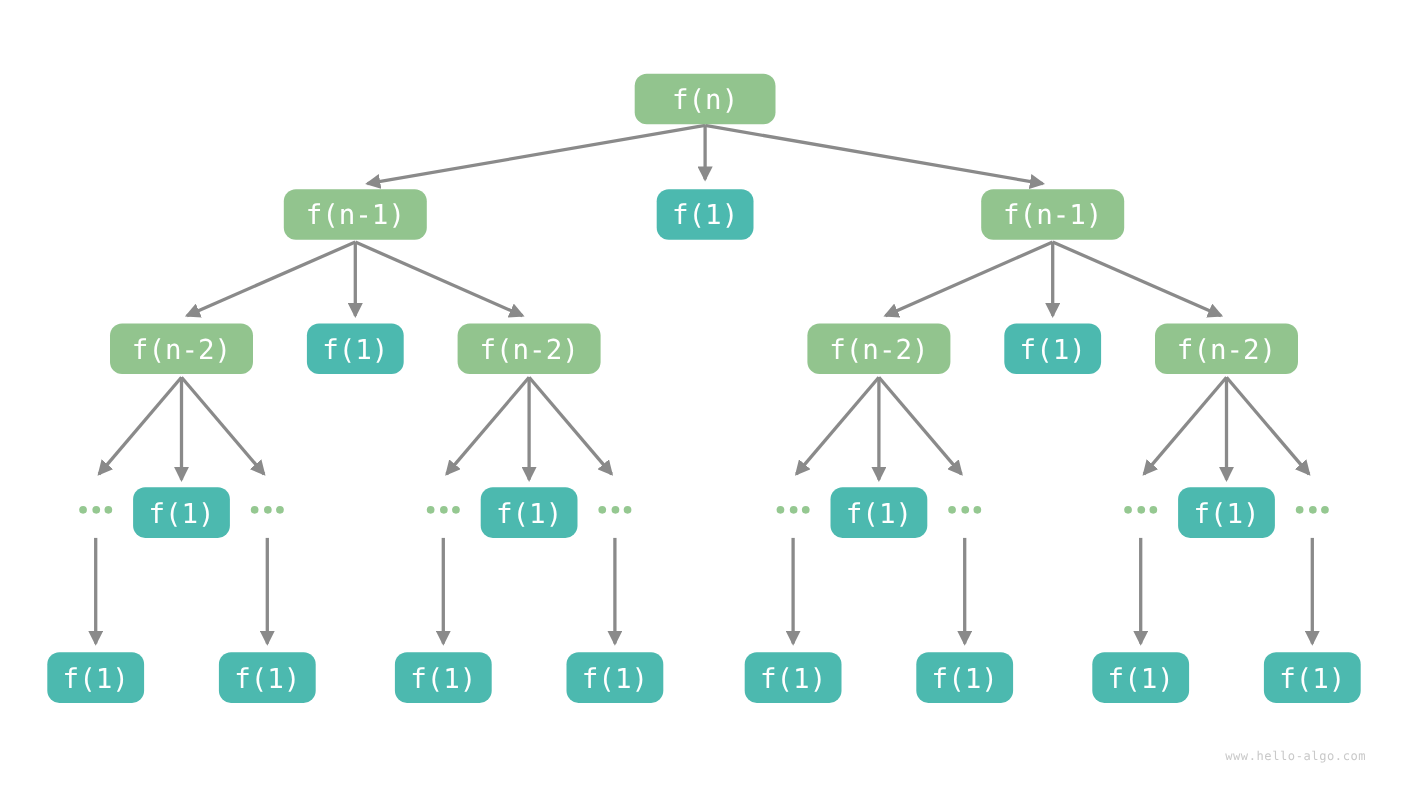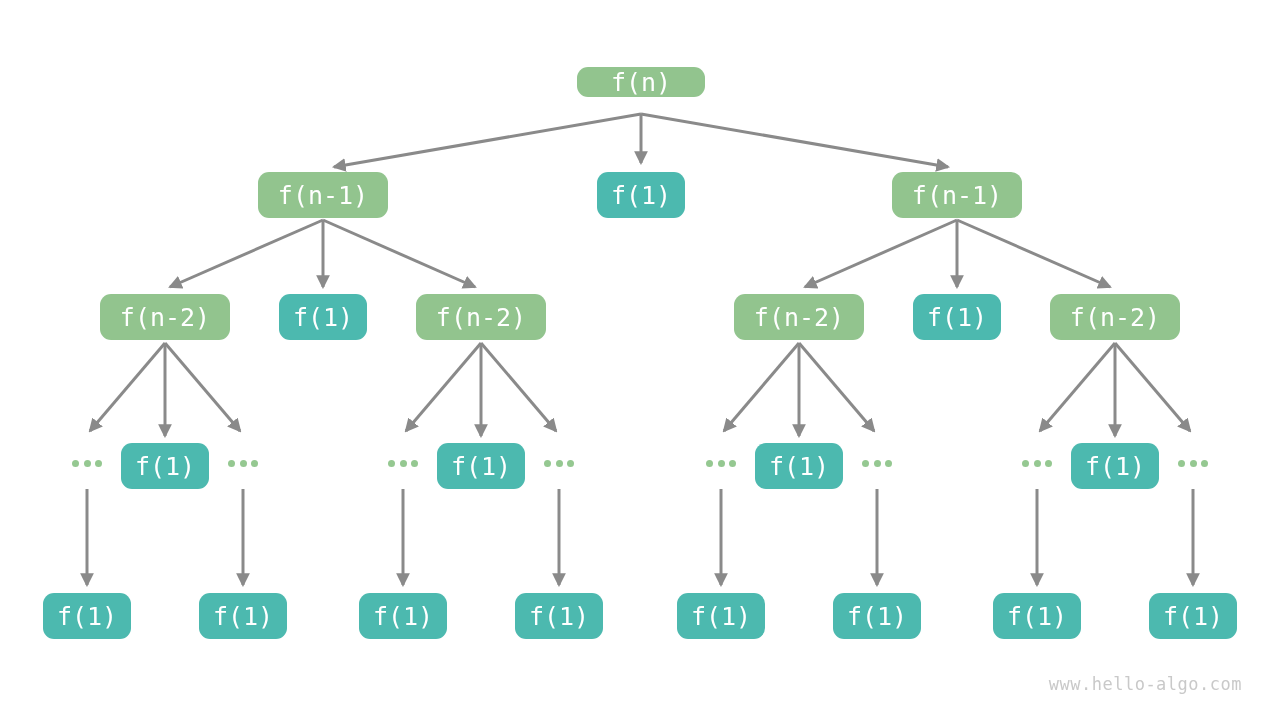--- a/index.html
+++ b/index.html
@@ -30,21 +30,21 @@
     position: absolute;
     display: flex; align-items: center; justify-content: space-between;
   }
   .dot {
     display: block;
     border-radius: 50%;
   }
   .watermark {
     position: absolute;
     right: 38px; bottom: 26px;
-    font-size: 17px;
+    font-size: 11px;
     letter-spacing: 0.5px;
   }
 </style>
 </head>
 <body style="background: rgb(255, 255, 255);">
 
 <div class="canvas">
   <svg class="edges" viewBox="0 0 1280 720">
     <defs>
       <marker id="arrowhead" viewBox="0 0 10 10" refX="8.5" refY="5" markerWidth="4.6" markerHeight="4.6" orient="auto" markerUnits="strokeWidth">
@@ -77,21 +77,21 @@
         <line x1="243" y1="489" x2="243" y2="585" stroke="#8A8A8A" stroke-width="3" marker-end="url(#arrowhead)"></line>
         <line x1="403" y1="489" x2="403" y2="585" stroke="#8A8A8A" stroke-width="3" marker-end="url(#arrowhead)"></line>
         <line x1="559" y1="489" x2="559" y2="585" stroke="#8A8A8A" stroke-width="3" marker-end="url(#arrowhead)"></line>
         <line x1="721" y1="489" x2="721" y2="585" stroke="#8A8A8A" stroke-width="3" marker-end="url(#arrowhead)"></line>
         <line x1="877" y1="489" x2="877" y2="585" stroke="#8A8A8A" stroke-width="3" marker-end="url(#arrowhead)"></line>
         <line x1="1037" y1="489" x2="1037" y2="585" stroke="#8A8A8A" stroke-width="3" marker-end="url(#arrowhead)"></line>
         <line x1="1193" y1="489" x2="1193" y2="585" stroke="#8A8A8A" stroke-width="3" marker-end="url(#arrowhead)"></line>
       </g>
   </svg>
   <div id="nodes-layer">
-      <div class="node" style="left: 577px; top: 67px; width: 128px; height: 30px; background: rgb(146, 196, 142); color: rgb(255, 255, 255);">f(n)</div>
+      <div class="node" style="left: 577px; top: 67px; width: 128px; height: 46px; background: rgb(146, 196, 142); color: rgb(255, 255, 255);">f(n)</div>
       <div class="node" style="left: 258px; top: 172px; width: 130px; height: 46px; background: rgb(146, 196, 142); color: rgb(255, 255, 255);">f(n-1)</div>
       <div class="node" style="left: 597px; top: 172px; width: 88px; height: 46px; background: rgb(76, 185, 175); color: rgb(255, 255, 255);">f(1)</div>
       <div class="node" style="left: 892px; top: 172px; width: 130px; height: 46px; background: rgb(146, 196, 142); color: rgb(255, 255, 255);">f(n-1)</div>
       <div class="node" style="left: 100px; top: 294px; width: 130px; height: 46px; background: rgb(146, 196, 142); color: rgb(255, 255, 255);">f(n-2)</div>
       <div class="node" style="left: 279px; top: 294px; width: 88px; height: 46px; background: rgb(76, 185, 175); color: rgb(255, 255, 255);">f(1)</div>
       <div class="node" style="left: 416px; top: 294px; width: 130px; height: 46px; background: rgb(146, 196, 142); color: rgb(255, 255, 255);">f(n-2)</div>
       <div class="node" style="left: 734px; top: 294px; width: 130px; height: 46px; background: rgb(146, 196, 142); color: rgb(255, 255, 255);">f(n-2)</div>
       <div class="node" style="left: 913px; top: 294px; width: 88px; height: 46px; background: rgb(76, 185, 175); color: rgb(255, 255, 255);">f(1)</div>
       <div class="node" style="left: 1050px; top: 294px; width: 130px; height: 46px; background: rgb(146, 196, 142); color: rgb(255, 255, 255);">f(n-2)</div>
       <div class="ellipsis" style="left: 72px; top: 459px; width: 30px; height: 8px;">

